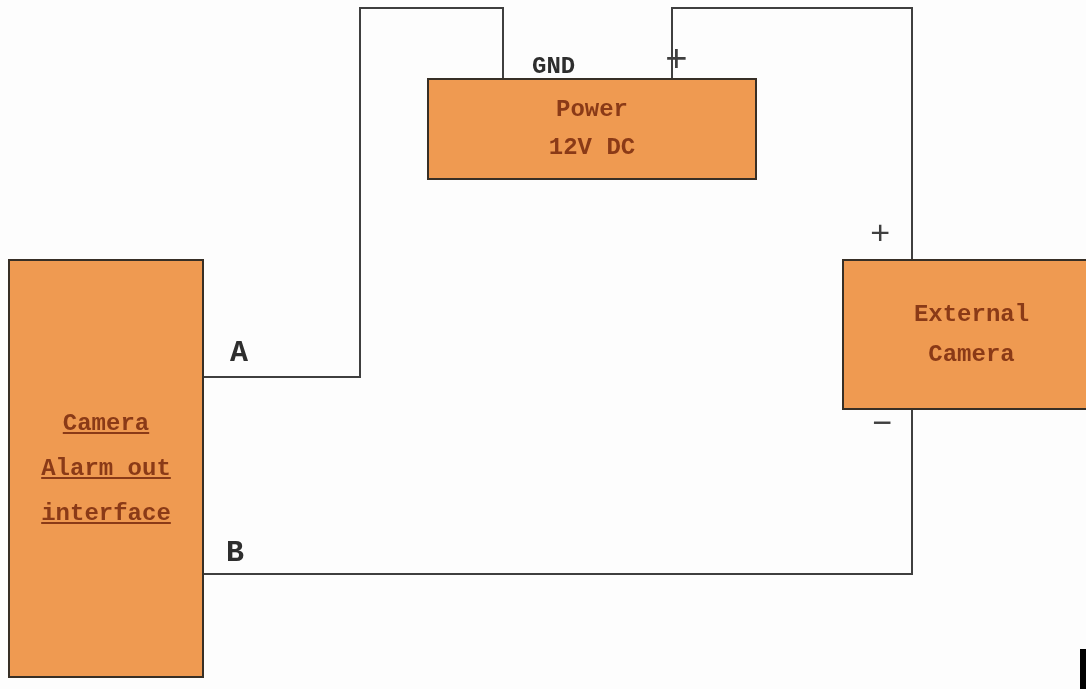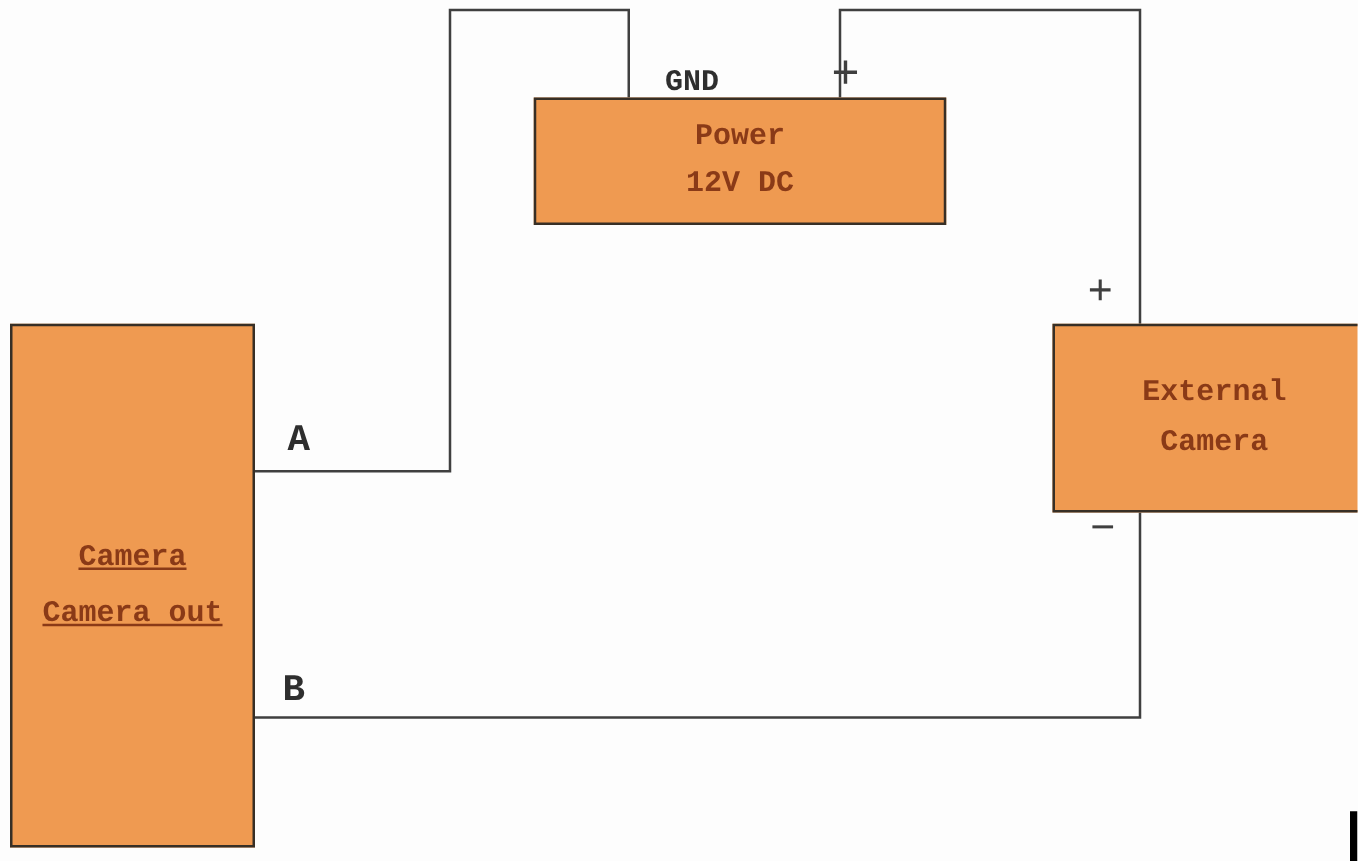--- a/index.html
+++ b/index.html
@@ -84,21 +84,22 @@
 <div class="canvas">
 
   <svg class="wires" viewBox="0 0 1086 689" xmlns="http://www.w3.org/2000/svg">
     <polyline points="204,377 360,377 360,8 503,8 503,78"></polyline>
     <polyline points="672,78 672,8 912,8 912,259"></polyline>
     <polyline points="204,574 912,574 912,410"></polyline>
   </svg>
 
   <div class="node node-camera">
     <div class="line">Camera</div>
-    <div class="line">Camera out</div>
+    <div class="line">Alarm out</div>
+    <div class="line">interface</div>
   </div>
 
   <div class="node node-power">
     <div class="line">Power</div>
     <div class="line">12V DC</div>
   </div>
 
   <div class="node node-external">
     <div class="line">External</div>
     <div class="line">Camera</div>

